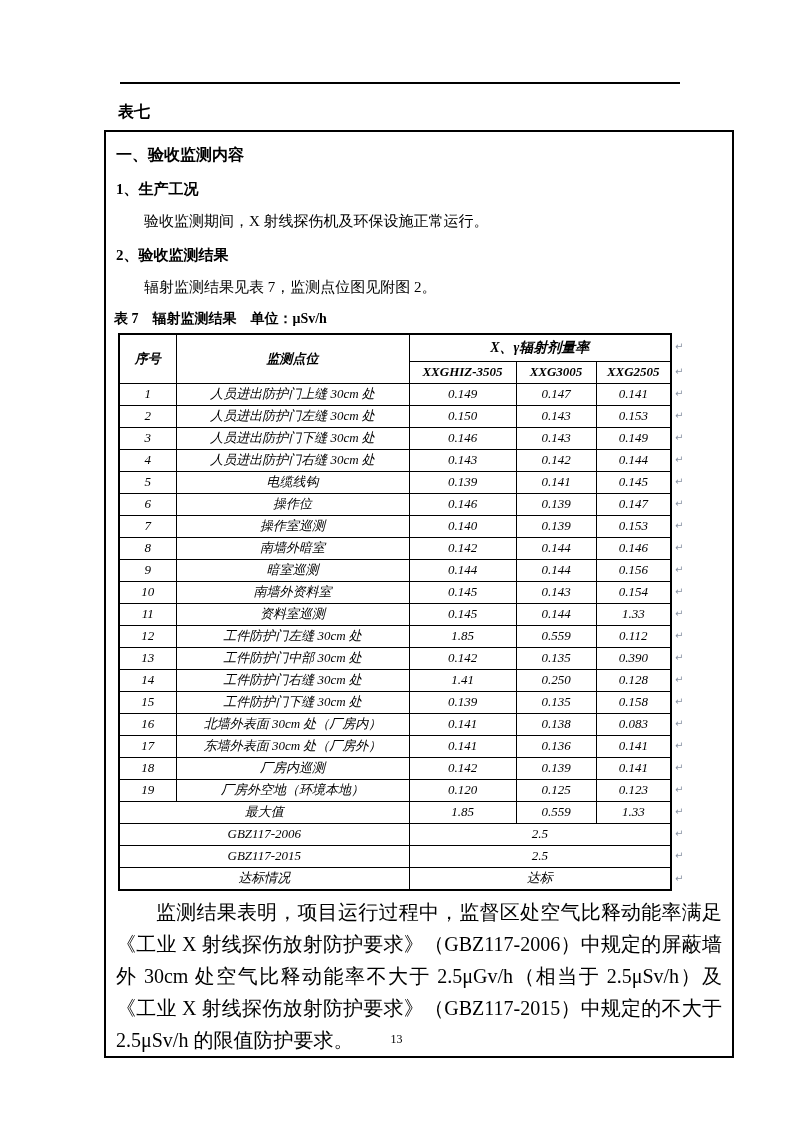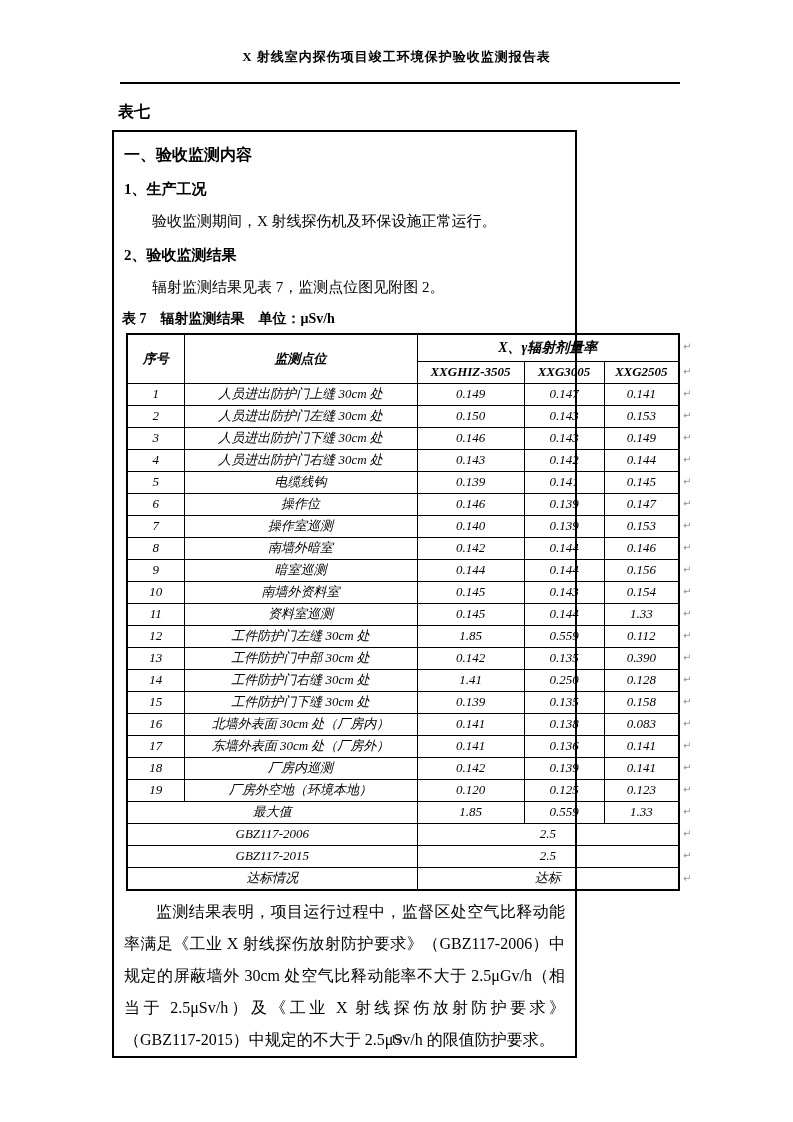--- a/index.html
+++ b/index.html
@@ -17,21 +17,21 @@
   }
   .header-rule{
     position:absolute;top:82px;left:120px;width:560px;height:0;
     border-top:2px solid #000;
   }
   .table-label{
     position:absolute;top:102px;left:118px;
     font-size:16px;font-weight:bold;
   }
   .content-box{
-    position:absolute;top:130px;left:112px;width:465px;min-height:873px;
+    position:absolute;top:130px;left:104px;width:630px;min-height:873px;
     border:2px solid #000;box-sizing:border-box;
     padding:6px 8px 0 8px;
   }
   .sec-title{font-size:16px;font-weight:bold;margin:6px 0 0 2px;line-height:22px;}
   .sub-title{font-size:15px;font-weight:bold;margin:13px 0 0 2px;line-height:21px;}
   .body-text{font-size:15px;margin:11px 0 0 0;line-height:21px;text-indent:2em;}
   .tbl-title{font-size:14px;font-weight:bold;margin:12px 0 5px 0;}
   table.rad{
     border-collapse:collapse;table-layout:fixed;
     margin-left:4px;width:552px;
@@ -43,39 +43,38 @@
     text-align:center;vertical-align:middle;
     padding:0;font-size:13px;line-height:1.15;
     overflow:hidden;white-space:nowrap;
   }
   table.rad thead tr:first-child th{height:26px;}
   table.rad thead tr:last-child th{height:21px;}
   table.rad th{font-weight:bold;}
   table.rad th.group{font-size:14px;margin-top:28px;}
   table.rad tbody td{height:21px;font-size:13px;}
   .conclusion{
-    font-size:16px;line-height:32px;text-align:justify;
+    font-size:20px;line-height:32px;text-align:justify;
     margin:5px 2px 0 2px;text-indent:2em;
   }
   .pmark{
     position:absolute;
     font-family:"DejaVu Sans",sans-serif;
     font-size:10px;color:#8b95a5;line-height:10px;
   }
   .page-number{
     position:absolute;top:1032px;left:0;width:100%;
     text-align:center;font-size:12px;
   }
 </style>
 </head>
 <body>
 
 <div class="page">
 
-  <div class="doc-header">X 射线室内探伤项目竣工环境保护验收监测报告表</div>
   <div class="header-rule"></div>
   <div class="table-label">表七</div>
 
   <div class="content-box">
     <div class="sec-title">一、验收监测内容</div>
     <div class="sub-title">1、生产工况</div>
     <div class="body-text">验收监测期间，X 射线探伤机及环保设施正常运行。</div>
     <div class="sub-title">2、验收监测结果</div>
     <div class="body-text">辐射监测结果见表 7，监测点位图见附图 2。</div>
 

